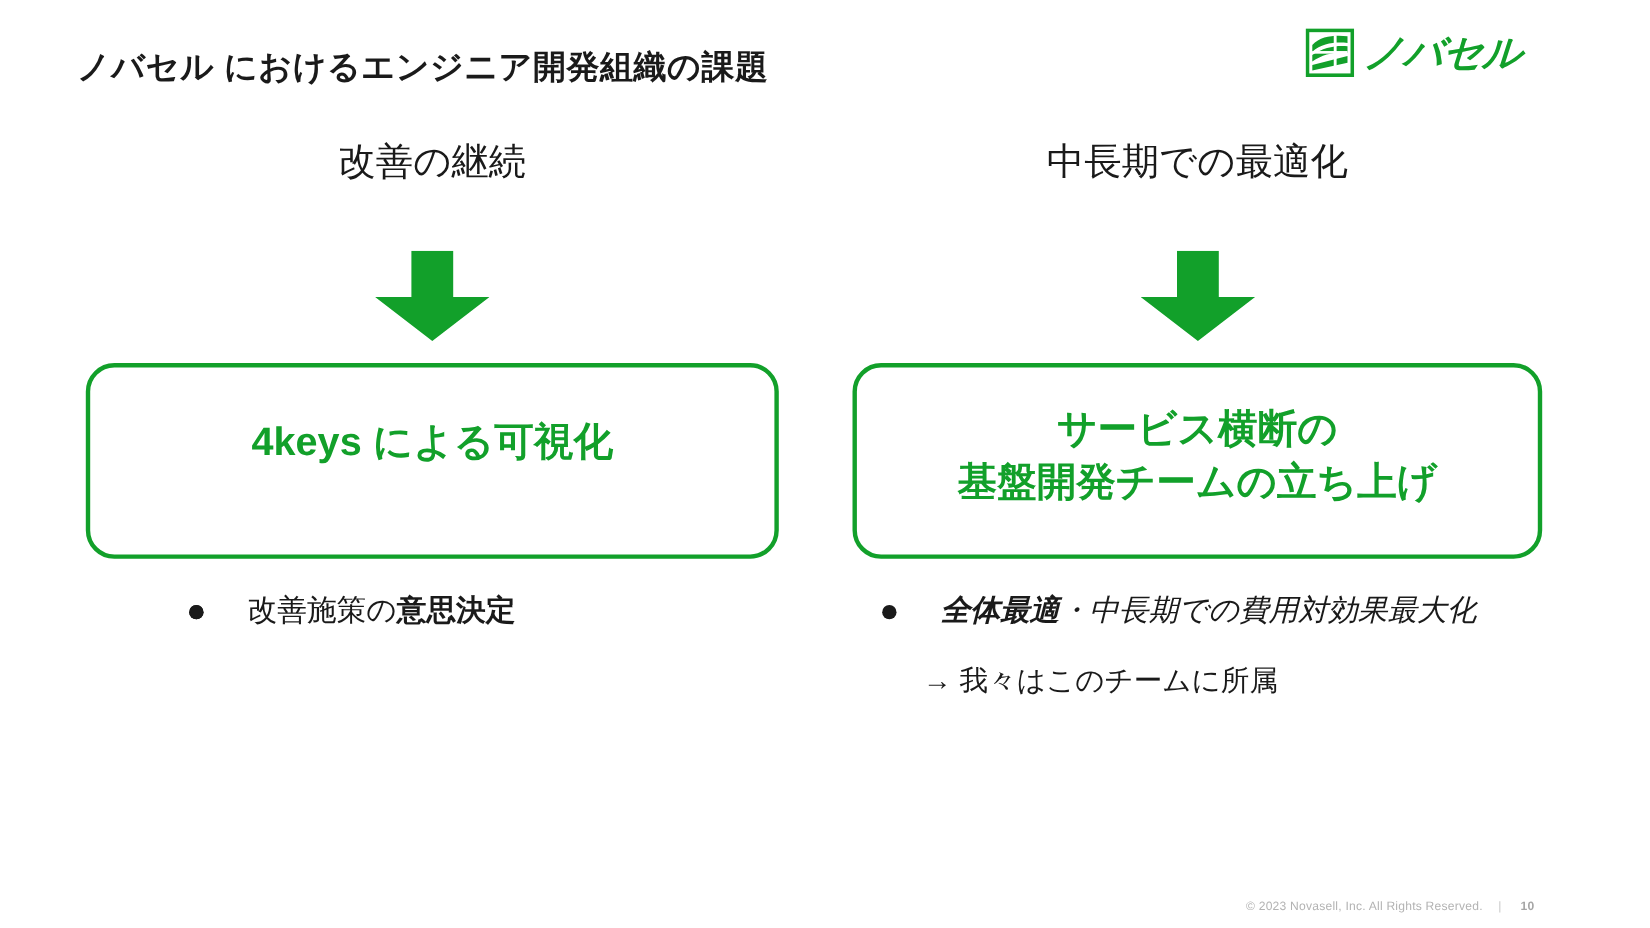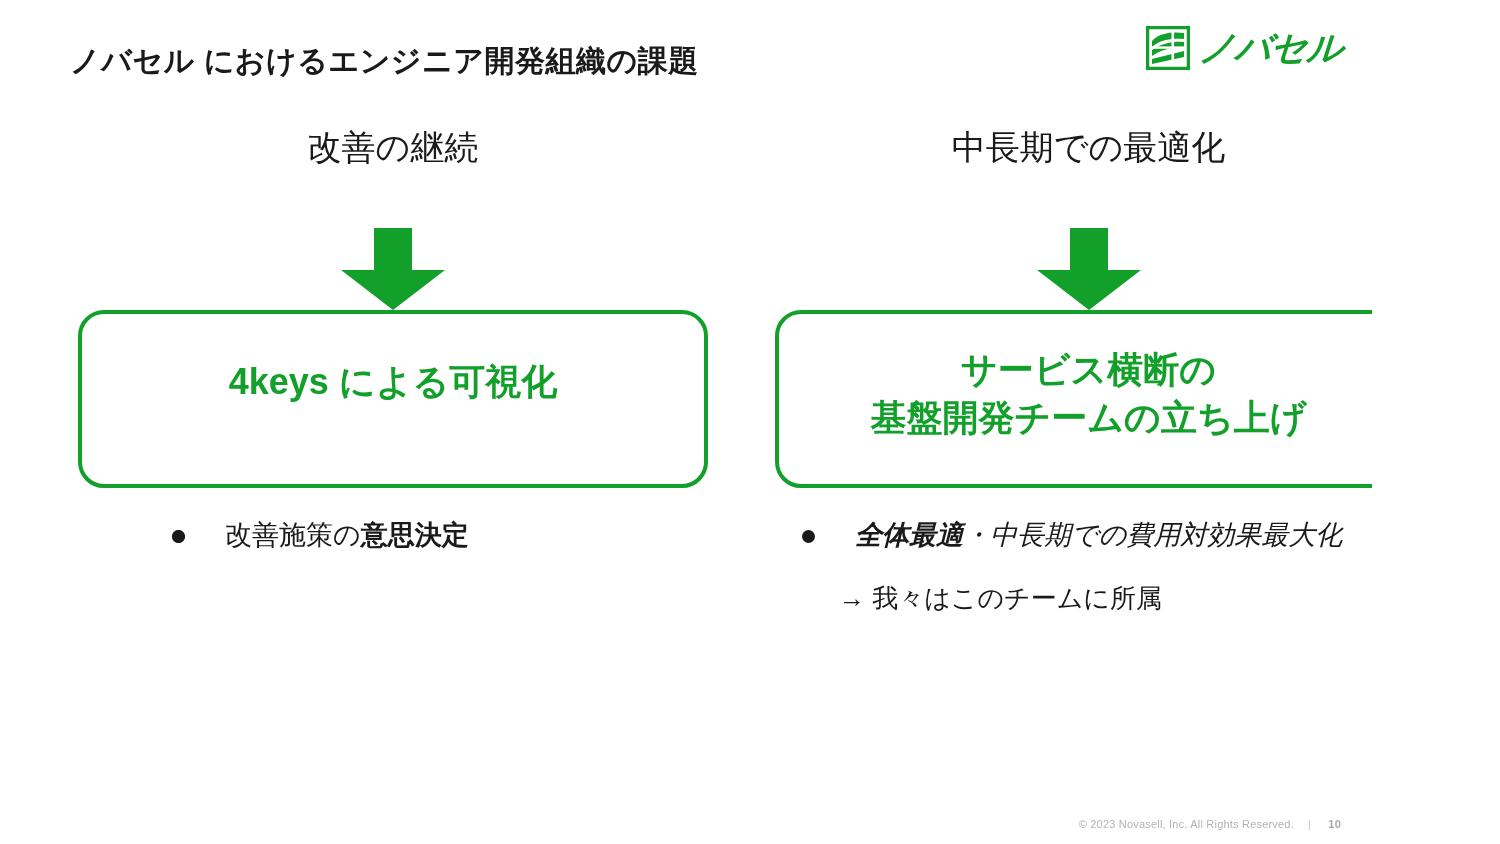--- a/index.html
+++ b/index.html
@@ -10,20 +10,21 @@
   body {
     font-family: "Liberation Sans", "DejaVu Sans", sans-serif;
     color: #1a1a1a;
   }
   #slide {
     position: relative;
     width: 1372px;
     height: 844px;
     background: #ffffff;
     overflow: hidden;
+    padding-left: 41px;
   }
 
   
   .slide-title {
     position: absolute;
     left: 70px;
     top: 41px;
     font-size: 30px;
     font-weight: bold;
     letter-spacing: 0.5px;
@@ -76,20 +77,21 @@
   .arrow-wrap {
     display: flex;
     justify-content: center;
     margin-top: 54px;
     height: 82px;
   }
   .arrow-svg { display: block; }
 
   
   .concept-box {
+    margin-top: 20px;
     height: 178px;
     border: 4px solid #12a02a;
     border-radius: 26px;
     box-sizing: border-box;
     display: flex;
     align-items: center;
     justify-content: center;
     background: #ffffff;
   }
   .concept-box.left-box  { padding-bottom: 34px; }
@@ -136,21 +138,21 @@
     margin-top: 28px;
     margin-left: 64px;
     font-size: 26px;
     color: #1a1a1a;
     line-height: 1.3;
   }
 
   
   .footer {
     position: absolute;
-    right: 31px;
+    right: 18px;
     bottom: 14px;
     display: flex;
     align-items: center;
     gap: 14px;
     font-size: 11px;
     color: #b3b3b3;
     letter-spacing: 0.2px;
     margin-left: 32px;
   }
   .footer-sep { color: #c9c9c9; }

